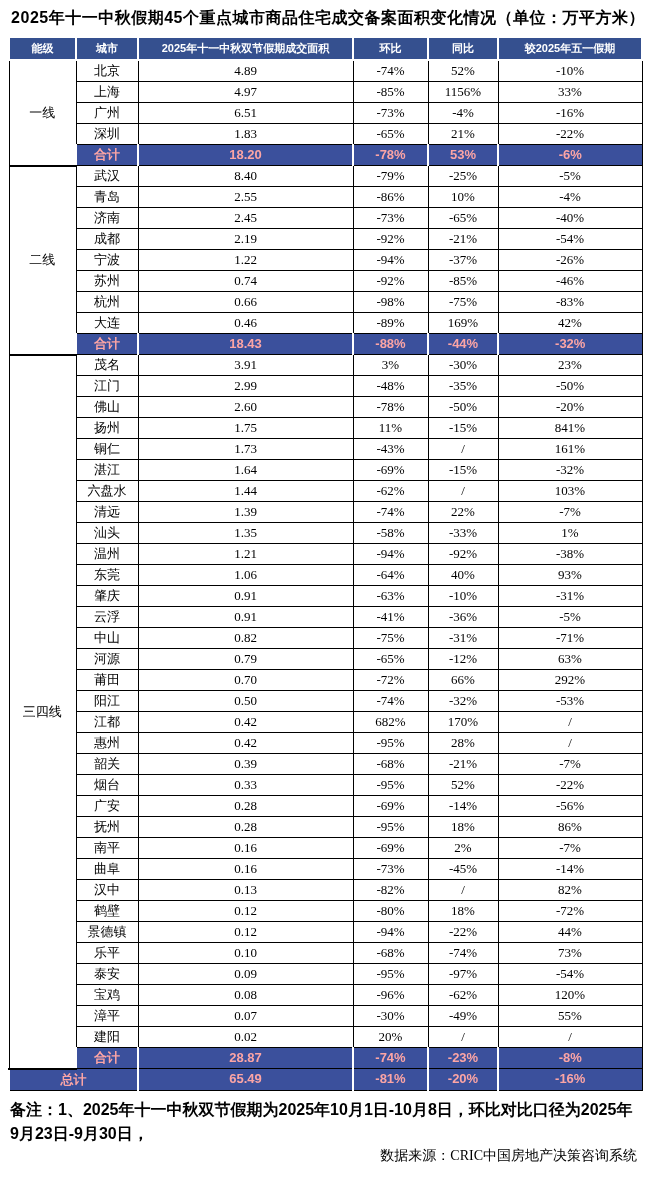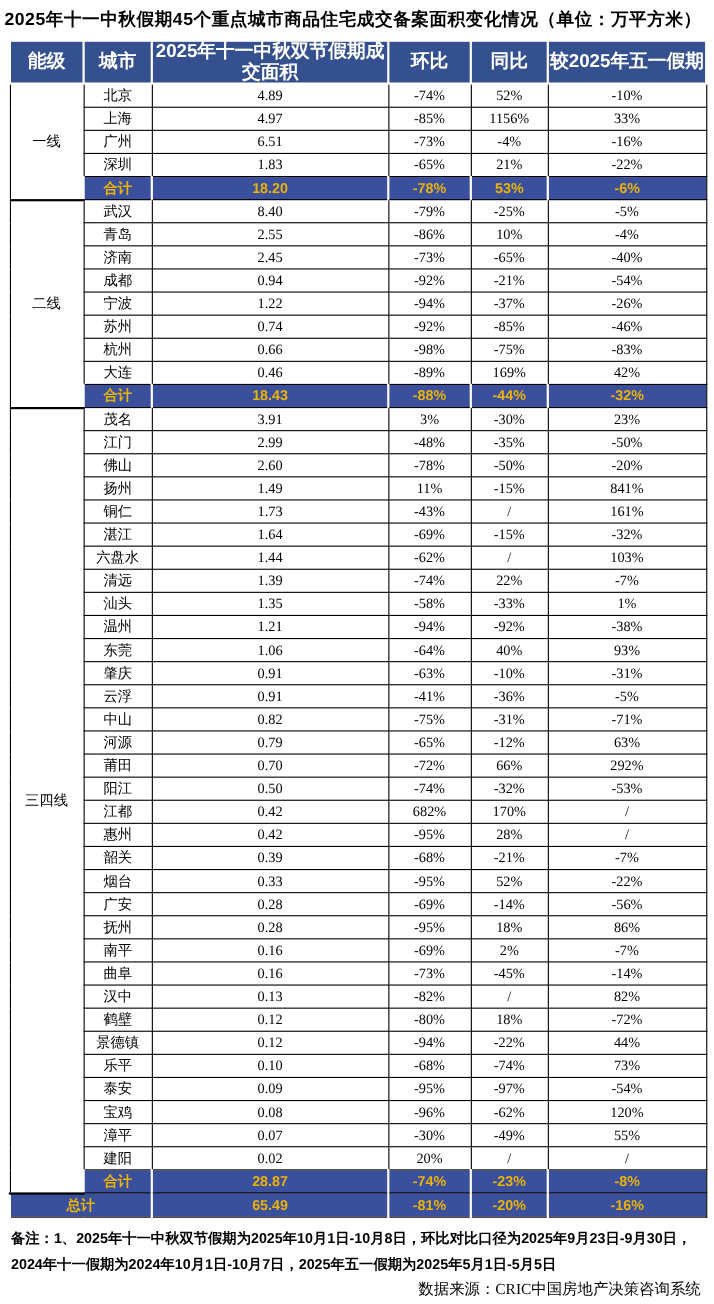--- a/index.html
+++ b/index.html
@@ -7,57 +7,57 @@
     --hl-bg:#3b509c;
     --line:#000;
   }
   *{box-sizing:border-box;}
   html,body{margin:0;padding:0;}
   body{
     width:649px;height:1185px;background:#ffffff;color:#000;
     font-family:"Liberation Sans",sans-serif;overflow:hidden;
   }
   .title{
-    font-size:16px;font-weight:bold;text-align:left;
+    font-size:16px;font-weight:bold;text-align:right;
     padding:8px 4px 7px 4px;letter-spacing:.5px;
     font-family:"Liberation Sans",sans-serif;
   }
   table{
     border-collapse:collapse;table-layout:fixed;
     width:633px;margin-left:8px;
   }
   thead th{
     background:var(--header-bg);color:#fff;font-weight:bold;
-    font-size:17px;height:23px;padding:0 1px;
+    font-size:11px;height:23px;padding:0 1px;
     border:2px solid #fff;line-height:1.1;
     font-family:"Liberation Sans",sans-serif;
   }
   tbody td{
     border:1px solid var(--line);
     text-align:center;font-size:13px;height:20px;line-height:20px;
     padding:0 2px;background:#fff;white-space:nowrap;
     font-family:"Liberation Serif","DejaVu Serif",serif;
   }
   td.tier-cell{
     border-left:1px solid var(--line);
     border-bottom:2px solid var(--line);
     border-top:2px solid var(--line);
     font-family:"Liberation Sans",sans-serif;
     font-size:13px;background:#fff;text-align:center;
   }
   tr.hl td{
-    background:var(--hl-bg);color:#eab308;font-weight:bold;
+    background:var(--hl-bg);color:#fca5a5;font-weight:bold;
     border-left:2px solid #fff;border-right:2px solid #fff;
     border-top:1px solid var(--line);border-bottom:1px solid var(--line);
     font-family:"Liberation Sans",sans-serif;
   }
   tr.hl td:last-child{border-right:1px solid var(--line);}
   tr.total td:first-child{border-left:2px solid #fff;}
   .notes{
-    margin:7px 8px 0 10px;font-weight:bold;font-size:13px;
+    margin:7px 8px 0 10px;font-weight:bold;font-size:16px;
     line-height:24px;font-family:"Liberation Sans",sans-serif;
   }
   .source{
     margin:1px 12px 0 0;text-align:right;font-size:14px;
     font-weight:normal;font-family:"Liberation Serif","DejaVu Serif",serif;
   }
 </style>
 </head>
 <body>
 
@@ -136,21 +136,21 @@
       </tr>
       <tr>
         <td>济南</td>
         <td>2.45</td>
         <td>-73%</td>
         <td>-65%</td>
         <td>-40%</td>
       </tr>
       <tr>
         <td>成都</td>
-        <td>0.94</td>
+        <td>2.19</td>
         <td>-92%</td>
         <td>-21%</td>
         <td>-54%</td>
       </tr>
       <tr>
         <td>宁波</td>
         <td>1.22</td>
         <td>-94%</td>
         <td>-37%</td>
         <td>-26%</td>
@@ -200,21 +200,21 @@
       </tr>
       <tr>
         <td>佛山</td>
         <td>2.60</td>
         <td>-78%</td>
         <td>-50%</td>
         <td>-20%</td>
       </tr>
       <tr>
         <td>扬州</td>
-        <td>1.49</td>
+        <td>1.75</td>
         <td>11%</td>
         <td>-15%</td>
         <td>841%</td>
       </tr>
       <tr>
         <td>铜仁</td>
         <td>1.73</td>
         <td>-43%</td>
         <td>/</td>
         <td>161%</td>
@@ -427,15 +427,14 @@
         <td>65.49</td>
         <td>-81%</td>
         <td>-20%</td>
         <td>-16%</td>
       </tr>
     </tbody>
 </table>
 
 <div class="notes">
   <div>备注：1、2025年十一中秋双节假期为2025年10月1日-10月8日，环比对比口径为2025年9月23日-9月30日，</div>
-  <div>2024年十一假期为2024年10月1日-10月7日，2025年五一假期为2025年5月1日-5月5日</div>
 </div>
 <div class="source">数据来源：CRIC中国房地产决策咨询系统</div>
 
 </body></html>

